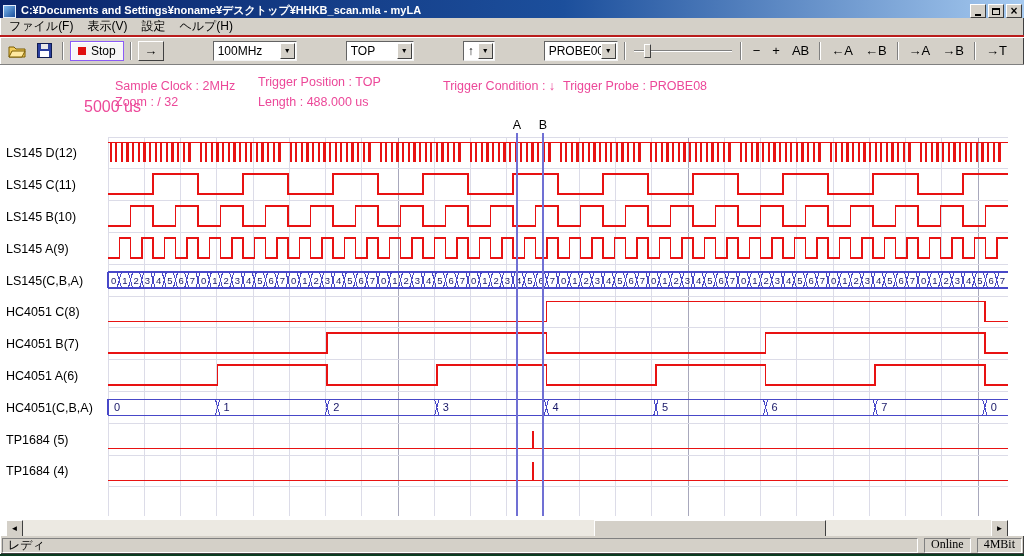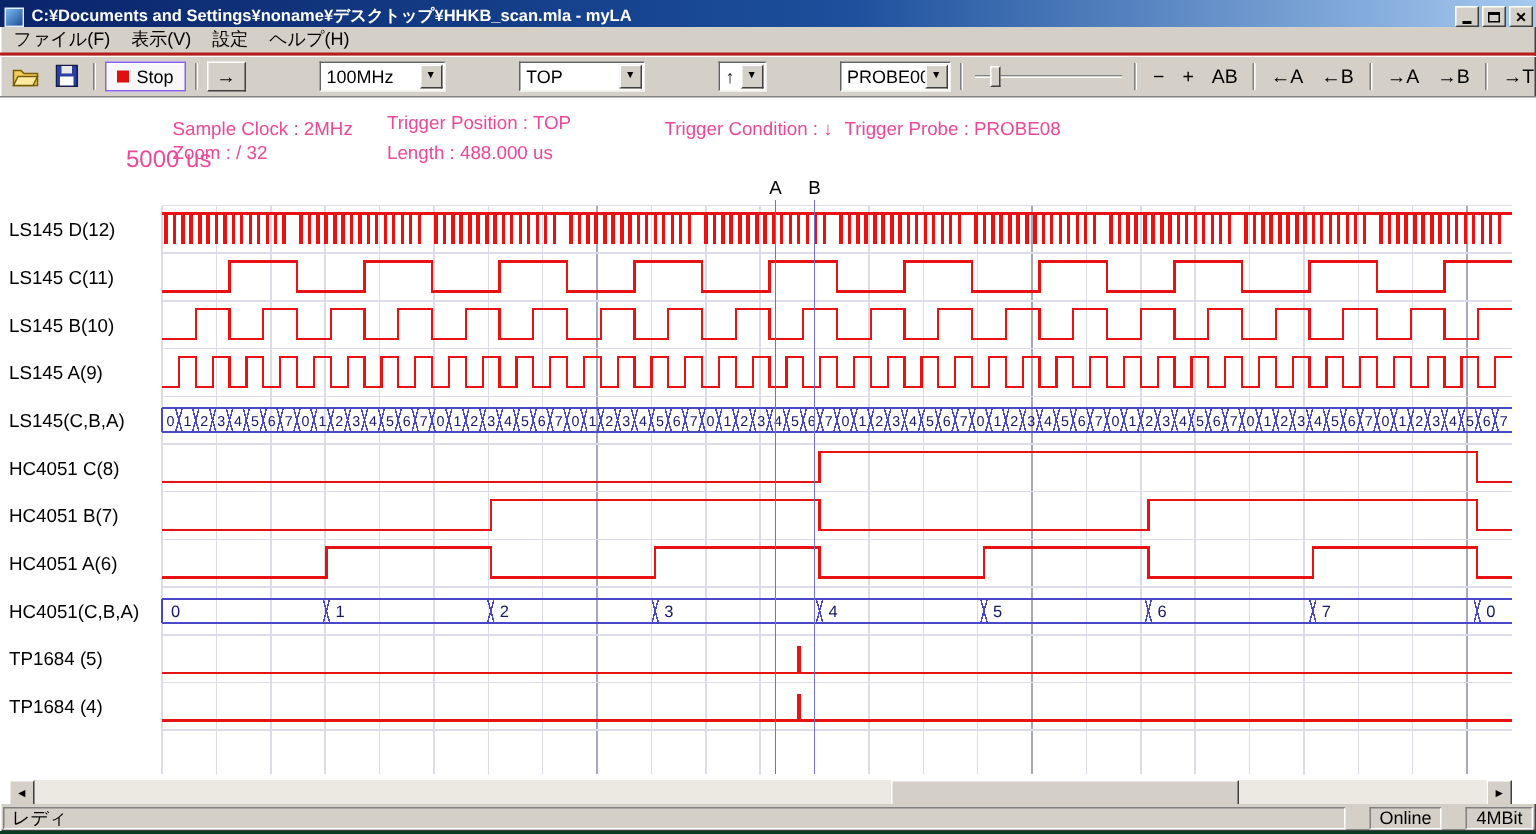--- a/index.html
+++ b/index.html
@@ -28,21 +28,21 @@
   .stop-btn{height:20px;background:#f7f7f7;border:1px solid #8b5cf6;box-shadow:inset 1px 1px 0 #ffffff;
             display:flex;align-items:center;padding:0 7px;font-size:12px;gap:5px;flex:none;font-family:inherit;}
   .stop-square{width:8px;height:8px;background:#e01010;display:inline-block;}
   .run-btn{width:26px;height:20px;background:#d4d0c8;border:1px solid;border-color:#fff #404040 #404040 #fff;
            font-size:13px;font-weight:bold;padding:0;flex:none;font-family:inherit;}
   .dropdown{height:20px;background:#fff;border:1px solid;border-color:#636363 #f4f4f4 #f4f4f4 #636363;
             display:flex;align-items:center;padding-left:4px;font-size:12px;flex:none;margin-left:46px;}
   .dd-value{flex:1;white-space:nowrap;overflow:hidden;}
   .dd-arrow{width:15px;height:16px;background:#d4d0c8;border:1px solid;border-color:#fff #404040 #404040 #fff;
             font-size:7px;display:flex;align-items:center;justify-content:center;margin-right:1px;flex:none;color:#000;}
-  .dd-clock{width:84px}.dd-trig{width:84px}.dd-edge{width:32px}.dd-probe{width:74px}
+  .dd-clock{width:84px}.dd-trig{width:68px}.dd-edge{width:32px}.dd-probe{width:74px}
   .slider{width:98px;height:20px;position:relative;margin:0 2px;flex:none;}
   .slider-track{position:absolute;left:0;right:0;top:9px;height:2px;border-top:1px solid #808080;border-bottom:1px solid #fff;}
   .slider-thumb{position:absolute;left:10px;top:3px;width:7px;height:14px;background:#d4d0c8;border:1px solid;border-color:#fff #404040 #404040 #fff;}
   .navbtns{display:flex;align-items:center;gap:2px;}
   .nav-btn{background:transparent;border:none;font-size:13px;padding:2px 5px;font-family:inherit;white-space:nowrap;}
   
   .content{position:relative;flex:1;background:#ffffff;border-top:1px solid #808080;overflow:hidden;}
   .inf{position:absolute;font-size:12.5px;color:#ec4899;white-space:nowrap;text-align:center;}
   #inf-sample{left:115px;top:14px}
   #inf-trigpos{left:258px;top:10px}
@@ -55,21 +55,21 @@
   #cursor-a-label{left:511px}
   #cursor-b-label{left:537px}
   #wave-svg{position:absolute;left:0;top:0;}
   
   .hscroll{position:absolute;left:6px;top:455px;width:1002px;height:17px;background:#ece9e2;display:flex;}
   .scroll-btn{width:17px;height:17px;background:#d4d0c8;border:1px solid;border-color:#fff #404040 #404040 #fff;
               font-size:8px;display:flex;align-items:center;justify-content:center;flex:none;color:#000;padding:0;}
   .scroll-track{flex:1;position:relative;}
   .scroll-thumb{position:absolute;top:0;height:17px;left:59%;width:24%;background:#d4d0c8;border:1px solid;border-color:#fff #404040 #404040 #fff;}
   
-  .statusbar{height:18px;display:flex;align-items:center;font-size:12px;padding:1px 2px;gap:16px;flex:none;}
+  .statusbar{height:18px;display:flex;align-items:center;font-size:12px;padding:1px 2px;gap:6px;flex:none;font-family:Liberation Serif, serif;}
   .sb-main{flex:1;height:15px;padding:0 5px;border:1px solid;border-color:#808080 #fff #fff #808080;display:flex;align-items:center;}
   .sb-box{height:15px;padding:0 6px;border:1px solid;border-color:#808080 #fff #fff #808080;display:flex;align-items:flex-end;white-space:nowrap;}
 </style>
 </head>
 <body>
 
 <div class="window">
 
   <div class="titlebar">
     <div class="app-icon"></div>

